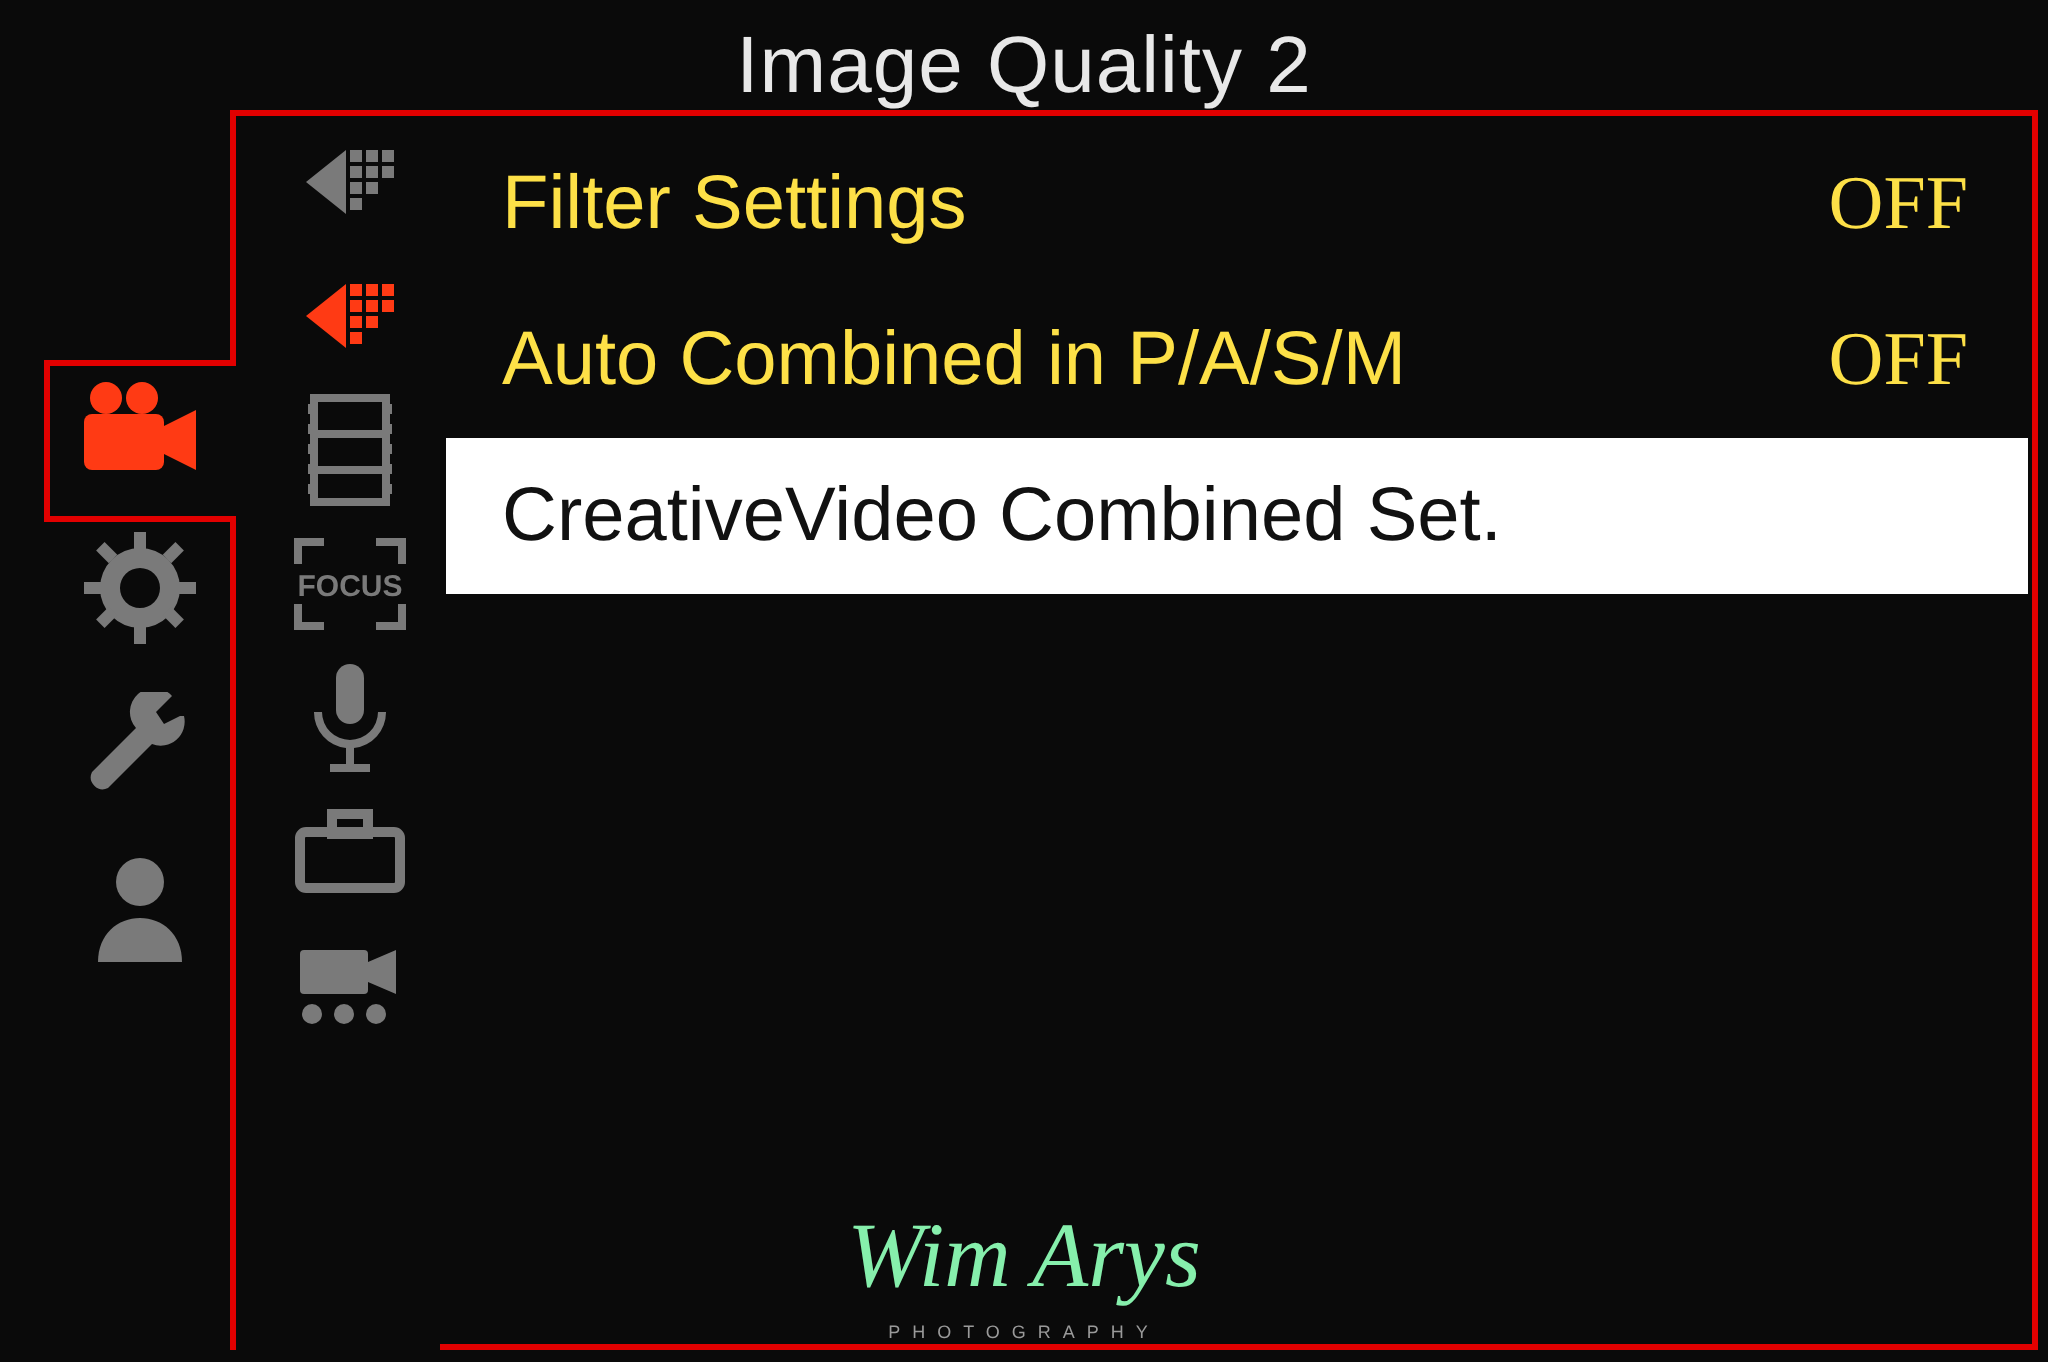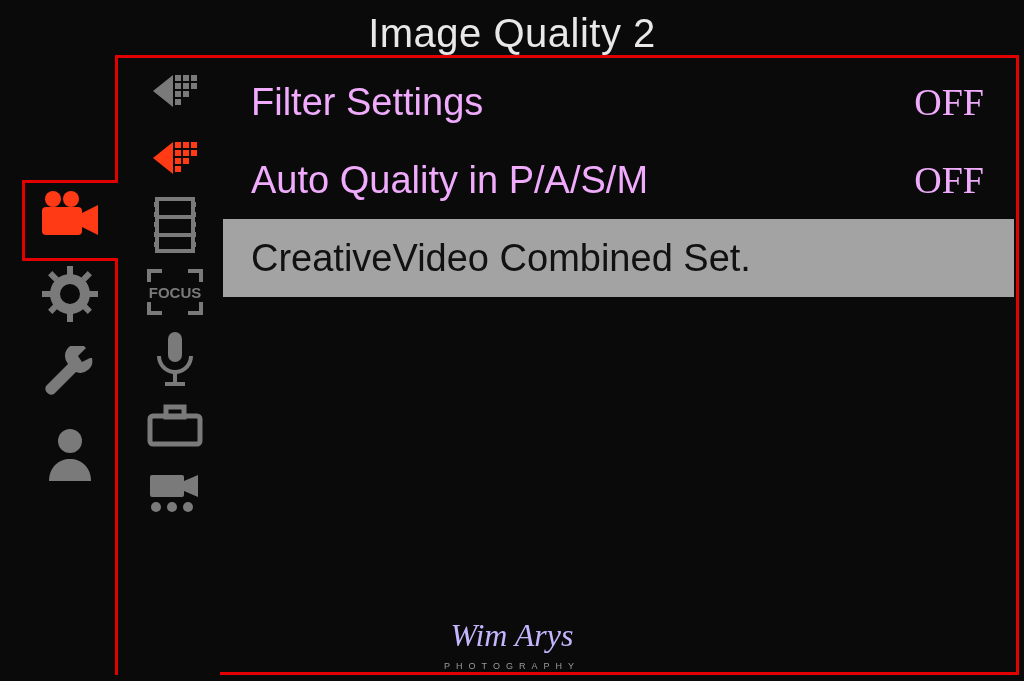--- a/index.html
+++ b/index.html
@@ -133,44 +133,44 @@
     position: absolute;
     left: 223px;
     top: 63px;
     right: 10px;
   }
   .row {
     height: 78px;
     display: flex;
     align-items: center;
     padding: 0 30px 0 28px;
-    color: #f0abfc;
+    color: #fde047;
     font-size: 38px;
   }
   .row .label { flex: 1; }
   .row .value { text-align: right; font-size: 38px; font-family: Liberation Serif, serif; }
   .row.selected {
-    background: #a3a3a3;
+    background: #ffffff;
     color: #111;
   }
 
   
   .watermark {
     position: absolute;
     bottom: 10px;
     left: 50%;
     transform: translateX(-50%);
     text-align: center;
     color: #b9b9b9;
     font-family: "Brush Script MT", "Segoe Script", cursive;
   }
   .watermark .sig {
-    font-size: 32px;
+    font-size: 46px;
     line-height: 1;
-    color: #c4b5fd;
+    color: #86efac;
     font-style: italic;
   }
   .watermark .sub {
     font-size: 9px;
     letter-spacing: 6px;
     font-family: Arial, sans-serif;
     color: #9a9a9a;
     margin-top: 10px;
   }
 </style>
@@ -335,21 +335,21 @@
       </svg>
     </div>
   </div>
 
   <div class="rows">
     <div class="row">
       <span class="label">Filter Settings</span>
       <span class="value">OFF</span>
     </div>
     <div class="row">
-      <span class="label">Auto Quality in P/A/S/M</span>
+      <span class="label">Auto Combined in P/A/S/M</span>
       <span class="value">OFF</span>
     </div>
     <div class="row selected">
       <span class="label">CreativeVideo Combined Set.</span>
       <span class="value"></span>
     </div>
   </div>
 
   <div class="watermark">
     <div class="sig">Wim Arys</div>

